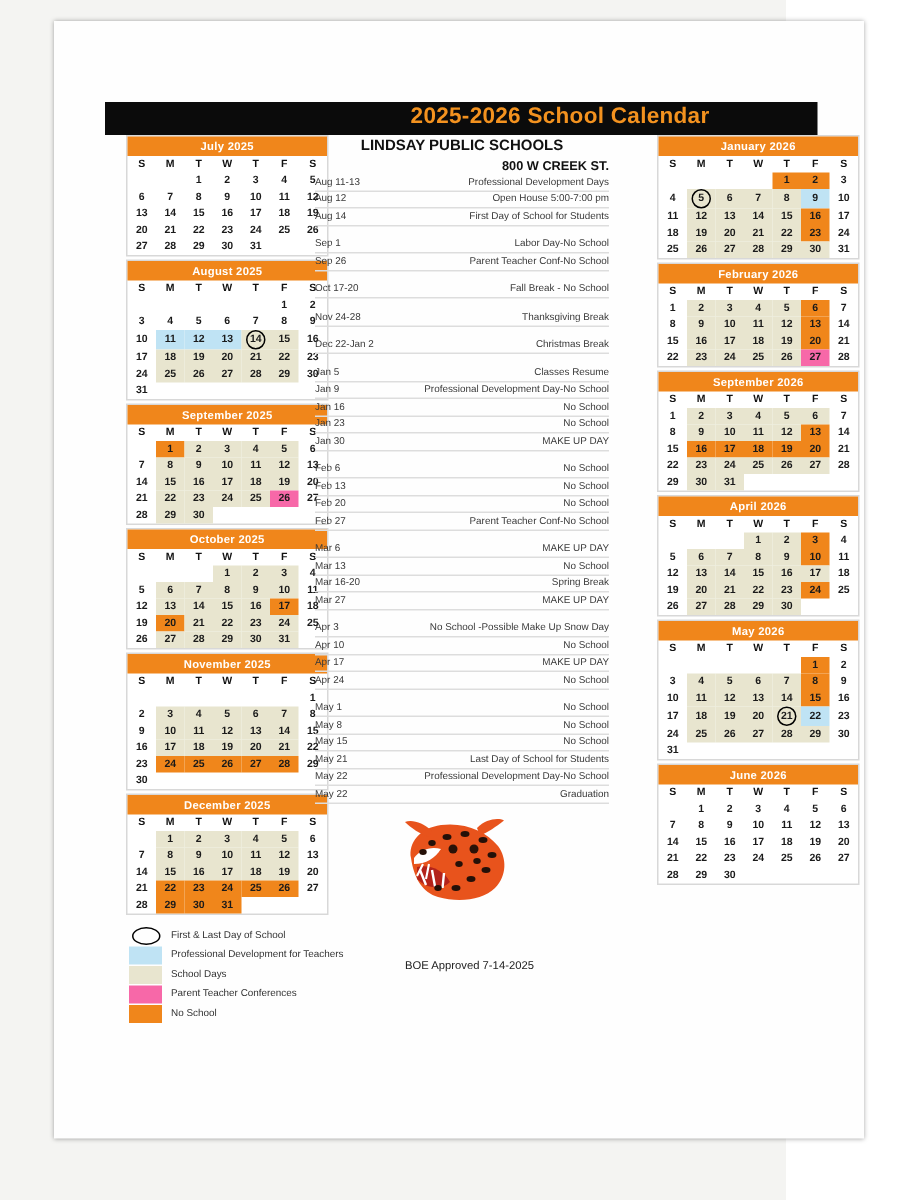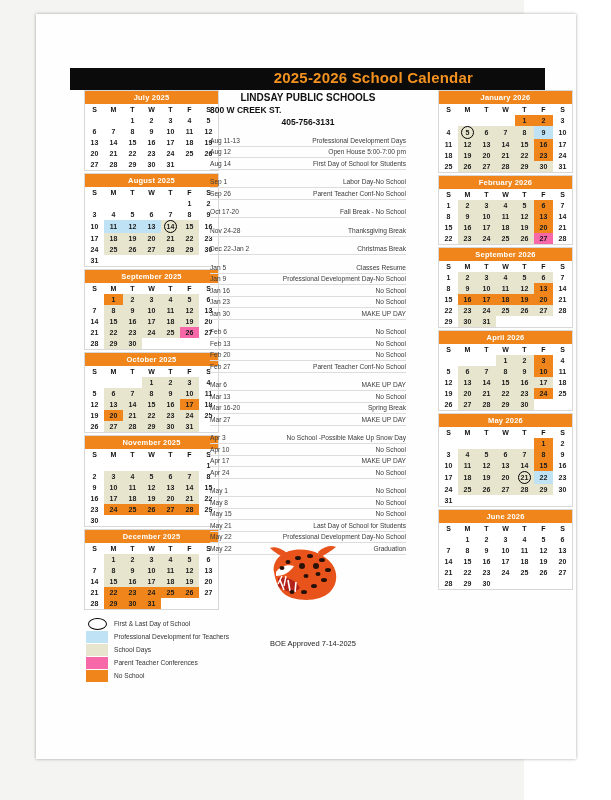--- a/index.html
+++ b/index.html
@@ -55,21 +55,21 @@
   td.no{background:#f0861b;}
   td.ptc{background:#f768a8;}
   td.circle span{
     display:inline-block;width:11px;height:11px;line-height:11px;
     border:1.3px solid #000;border-radius:50%;
   }
 
   
   #center{position:absolute;left:210px;top:92px;width:196px;}
   .school-name{text-align:center;font-size:10px;font-weight:bold;color:#111;line-height:12px;}
-  .addr{text-align:left;font-size:8.5px;font-weight:bold;color:#111;line-height:12px;}
+  .addr{text-align:right;font-size:8.5px;font-weight:bold;color:#111;line-height:12px;}
   .phone{text-align:center;font-size:8.5px;font-weight:bold;color:#111;line-height:12px;margin-bottom:7px;}
 
   .evt{display:flex;justify-content:space-between;align-items:baseline;
        border-bottom:1px solid #dddddd;font-size:6.6px;color:#3a3a3a;
        padding:1.5px 0 1px;line-height:8px;}
   .evt .d{flex:0 0 auto;text-align:left;}
   .evt .x{flex:1 1 auto;text-align:right;padding-left:6px;}
   .gap{height:7px;}
 
   
@@ -870,21 +870,20 @@
               <td class="empty"></td>
             </tr>
           </tbody>
         </table>
       </div>
     </div>
 
   <div id="center">
     <div class="school-name">LINDSAY PUBLIC SCHOOLS</div>
     <div class="addr">800 W CREEK ST.</div>
-    <div class="phone">405-756-3131</div>
     <div id="events">
         <div class="evt">
           <span class="d">Aug 11-13</span>
           <span class="x">Professional Development Days</span>
         </div>
         <div class="evt">
           <span class="d">Aug 12</span>
           <span class="x">Open House 5:00-7:00 pm</span>
         </div>
         <div class="evt">

